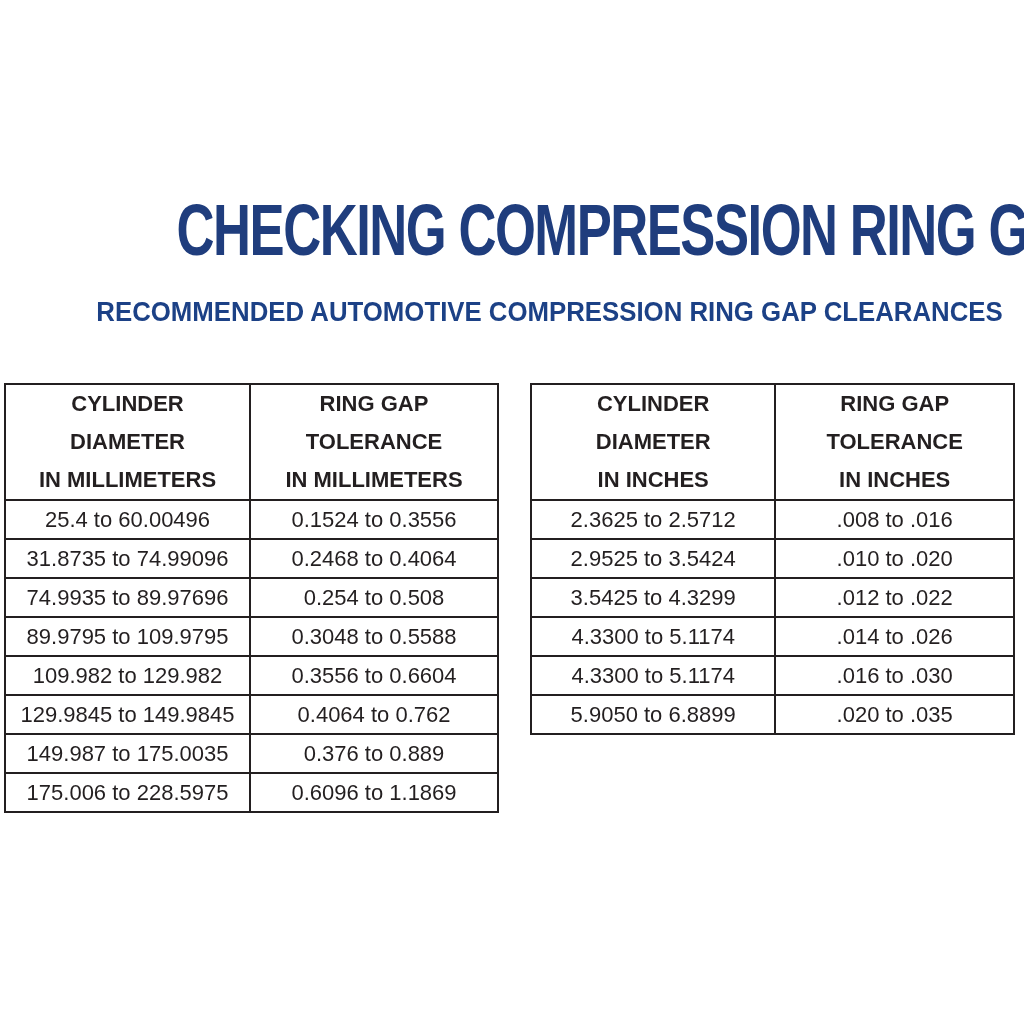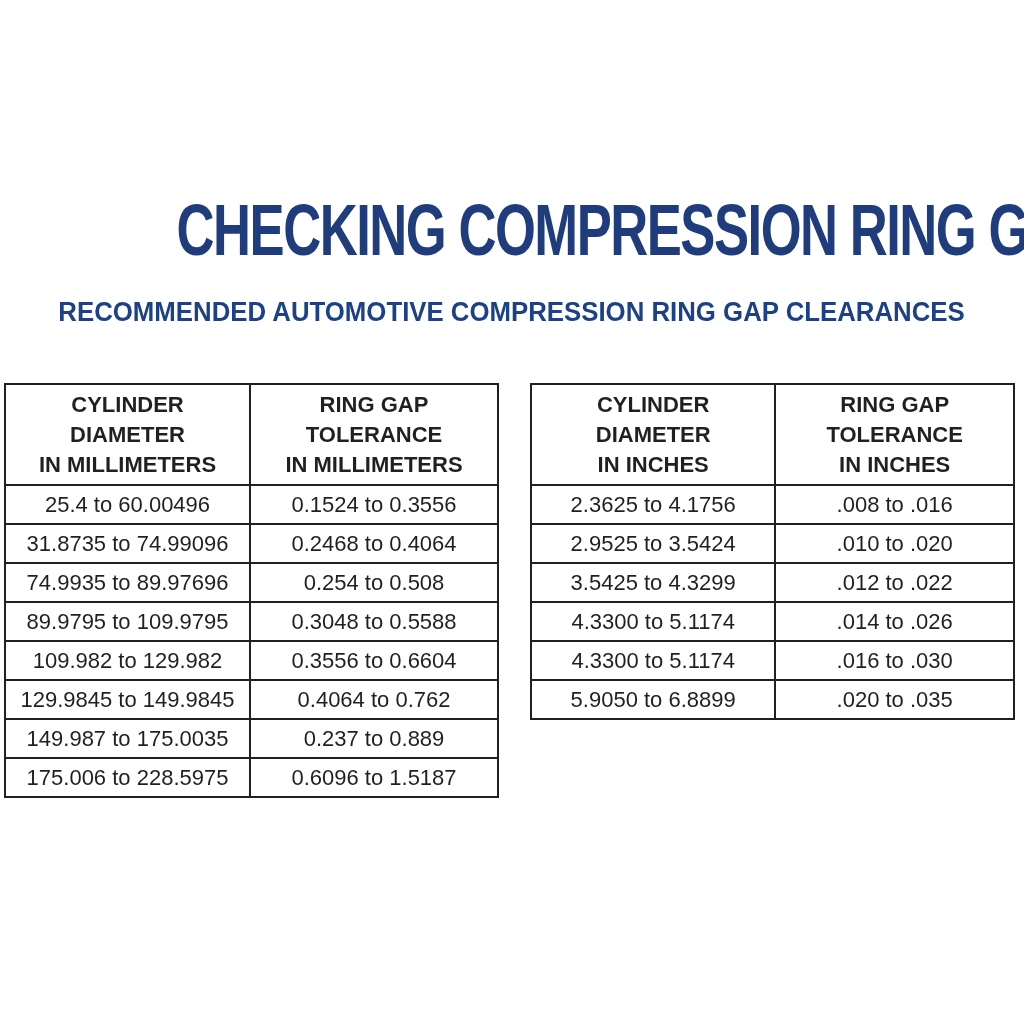--- a/index.html
+++ b/index.html
@@ -31,21 +31,21 @@
     transform: scaleX(0.73);
     transform-origin: 50% 50%;
     white-space: nowrap;
   }
 
   .subtitle {
     position: absolute;
     top: 299px;
     left: 0;
     width: 1024px;
-    text-align: center;
+    text-align: right;
     margin: 0;
   }
   .subtitle-inner {
     display: inline-block;
     font-family: "Liberation Sans", sans-serif;
     font-weight: bold;
     font-size: 27px;
     line-height: 27px;
     color: #1c4186;
     transform: scaleX(0.955);
@@ -62,21 +62,21 @@
   }
   table.tbl th, table.tbl td {
     border: 2px solid #231f20;
     text-align: center;
     vertical-align: middle;
     padding: 0;
     overflow: hidden;
   }
   table.tbl th {
     font-size: 22px;
-    line-height: 30px;
+    line-height: 38px;
     font-weight: bold;
     white-space: pre-line;
   }
   table.tbl td {
     font-size: 22px;
     font-weight: normal;
     white-space: nowrap;
   }
   table.tbl thead tr { height: 101px; }
   table.tbl tbody tr { height: 39px; }
@@ -128,25 +128,25 @@
         <tr>
           <td>109.982 to 129.982</td>
           <td>0.3556 to 0.6604</td>
         </tr>
         <tr>
           <td>129.9845 to 149.9845</td>
           <td>0.4064 to 0.762</td>
         </tr>
         <tr>
           <td>149.987 to 175.0035</td>
-          <td>0.237 to 0.889</td>
+          <td>0.376 to 0.889</td>
         </tr>
         <tr>
           <td>175.006 to 228.5975</td>
-          <td>0.6096 to 1.5187</td>
+          <td>0.6096 to 1.1869</td>
         </tr>
       </tbody>
   </table>
 
   <table class="tbl tbl-in">
     <colgroup>
       <col style="width:50.6%">
       <col style="width:49.4%">
     </colgroup>
     <thead>
@@ -154,21 +154,21 @@
         <th>CYLINDER
 DIAMETER
 IN INCHES</th>
         <th>RING GAP
 TOLERANCE
 IN INCHES</th>
       </tr>
     </thead>
     <tbody>
         <tr>
-          <td>2.3625 to 4.1756</td>
+          <td>2.3625 to 2.5712</td>
           <td>.008 to .016</td>
         </tr>
         <tr>
           <td>2.9525 to 3.5424</td>
           <td>.010 to .020</td>
         </tr>
         <tr>
           <td>3.5425 to 4.3299</td>
           <td>.012 to .022</td>
         </tr>

